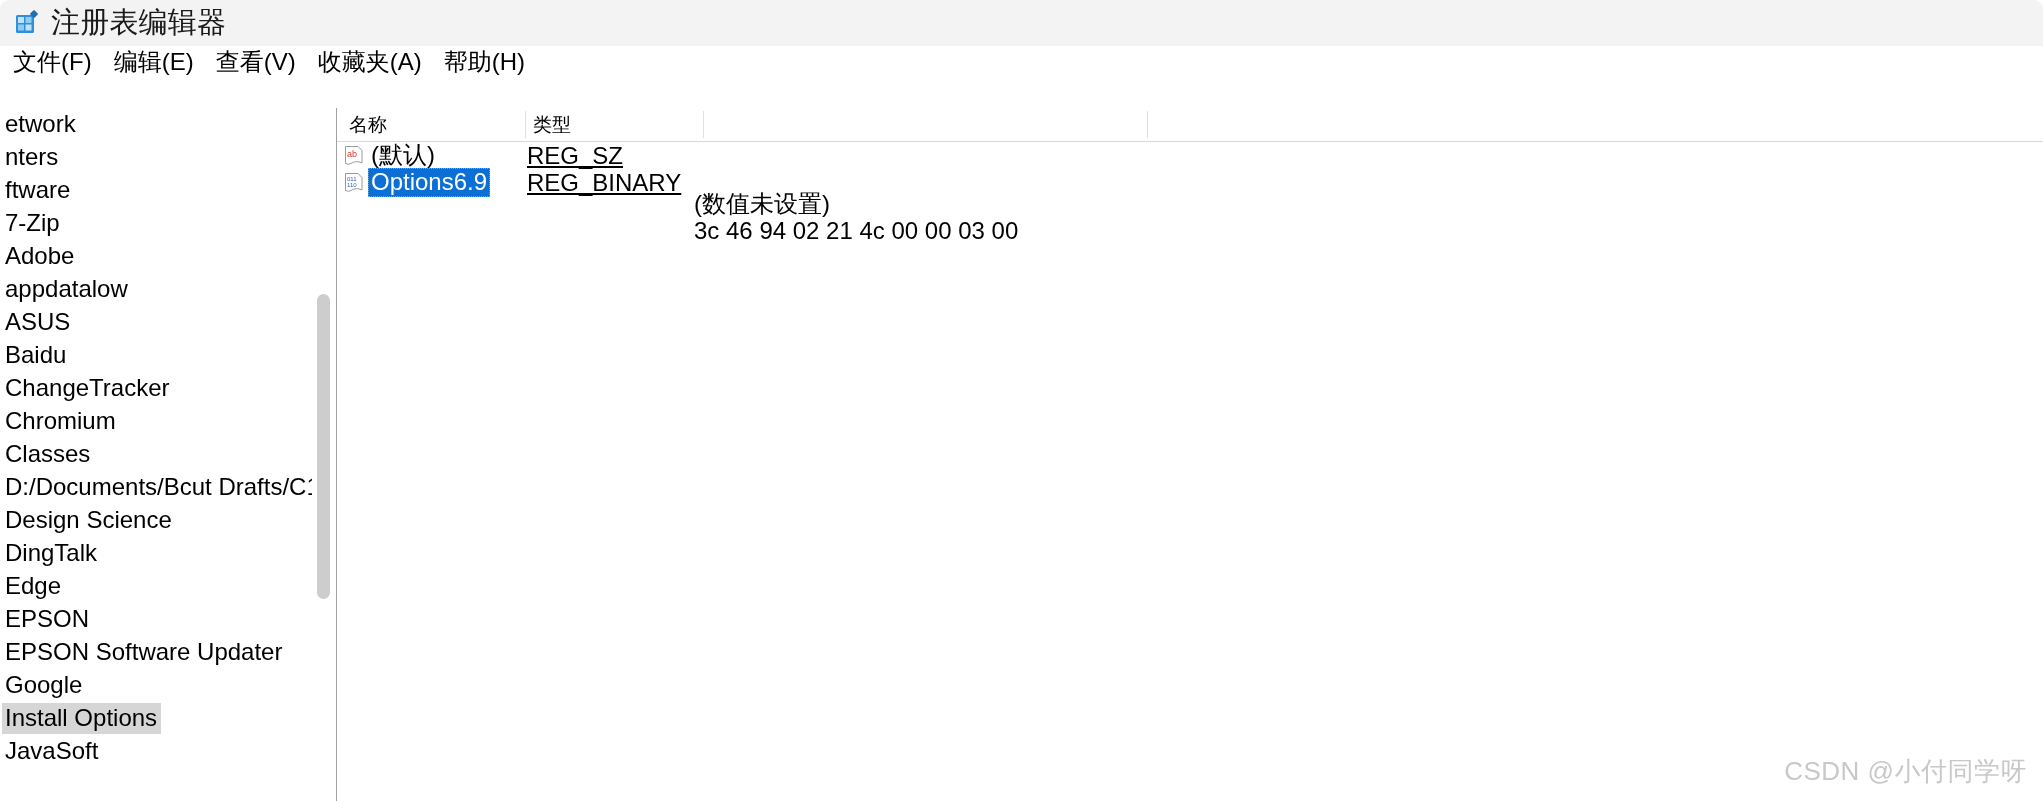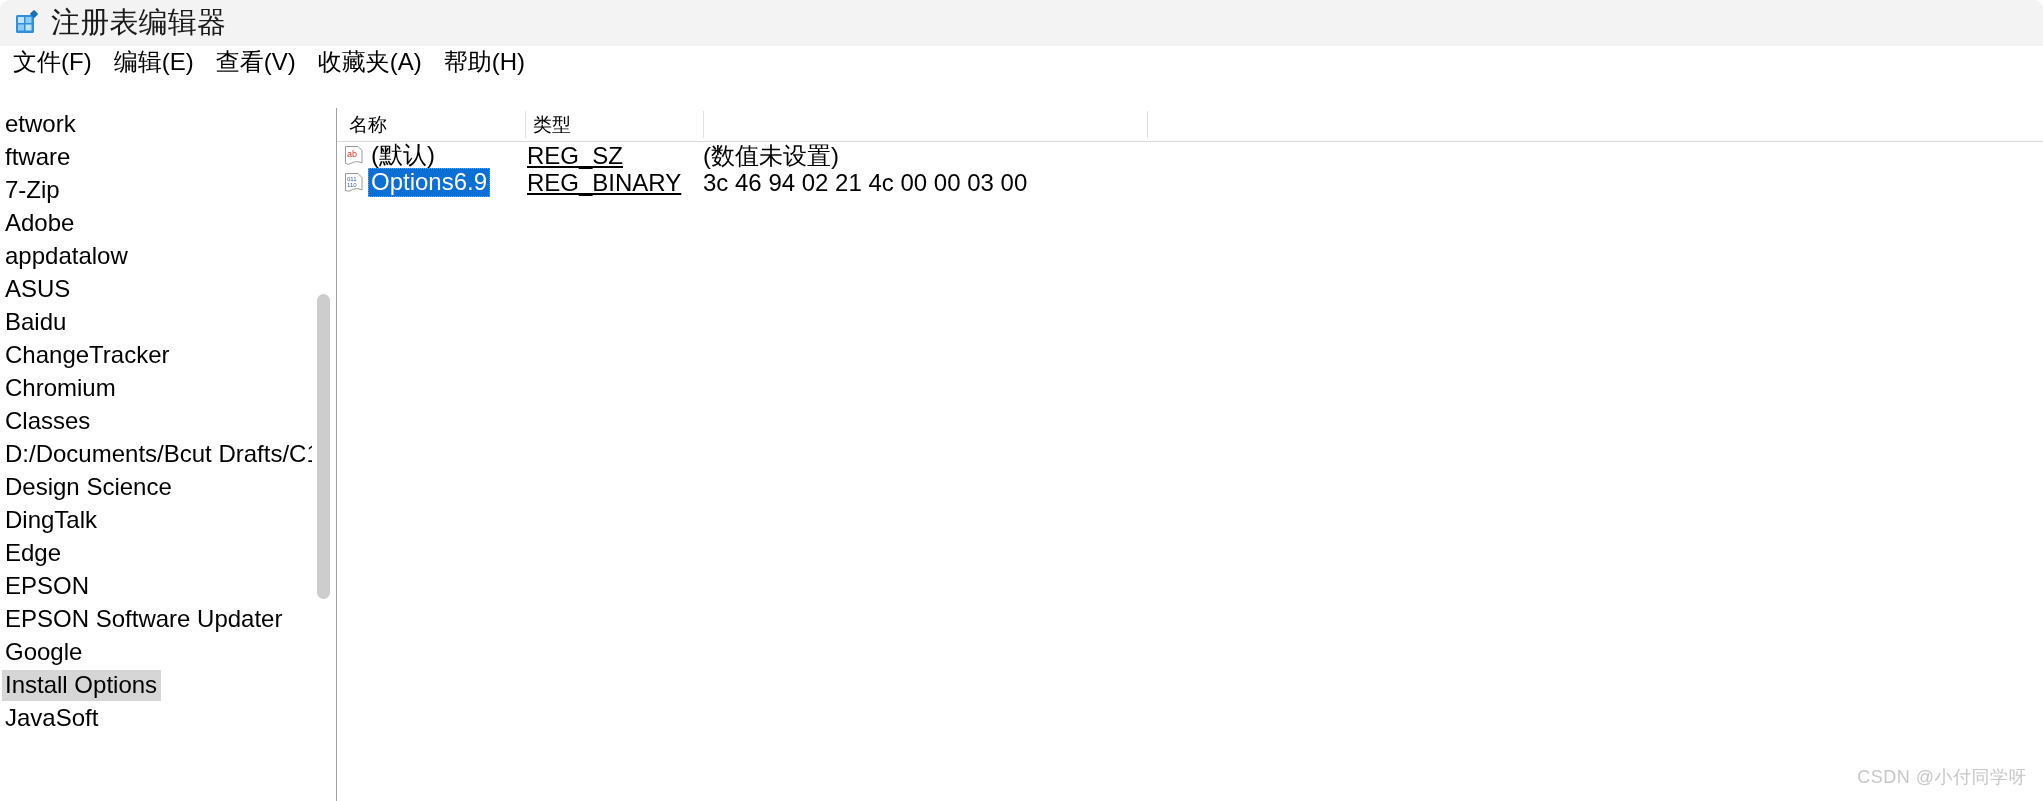--- a/index.html
+++ b/index.html
@@ -219,37 +219,37 @@
     line-height: 1;
     padding: 2px 3px 3px 3px;
   }
   .value-row.selected .vr-name .nm {
     background: #0b6fd6;
     color: #ffffff;
     outline: 1px dotted #6aa7e0;
     outline-offset: -1px;
   }
   .vr-type { left: 190px; text-decoration: underline; }
-  .vr-data { left: 366px; }
+  .vr-data { left: 357px; margin-top: 48px; }
 
   
   .vicon {
     position: relative;
     width: 22px;
     height: 24px;
     flex: 0 0 auto;
     margin-right: 3px;
   }
 
   
   .watermark {
     position: absolute;
     right: 16px;
     bottom: 12px;
-    font-size: 18px;
+    font-size: 26px;
     color: #c8c8c8;
     white-space: nowrap;
     letter-spacing: 0.5px;
   }
 </style>
 </head>
 <body>
 
 <div id="app">
 
@@ -277,20 +277,23 @@
 
 
   <div class="content">
 
     <div class="tree-pane">
       <div class="tree-list" id="tree-list">
           <div class="tree-row">
             <span class="tree-label">etwork</span>
           </div>
           <div class="tree-row">
+            <span class="tree-label">nters</span>
+          </div>
+          <div class="tree-row">
             <span class="tree-label">ftware</span>
           </div>
           <div class="tree-row">
             <span class="tree-label">7-Zip</span>
           </div>
           <div class="tree-row">
             <span class="tree-label">Adobe</span>
           </div>
           <div class="tree-row">
             <span class="tree-label">appdatalow</span>

